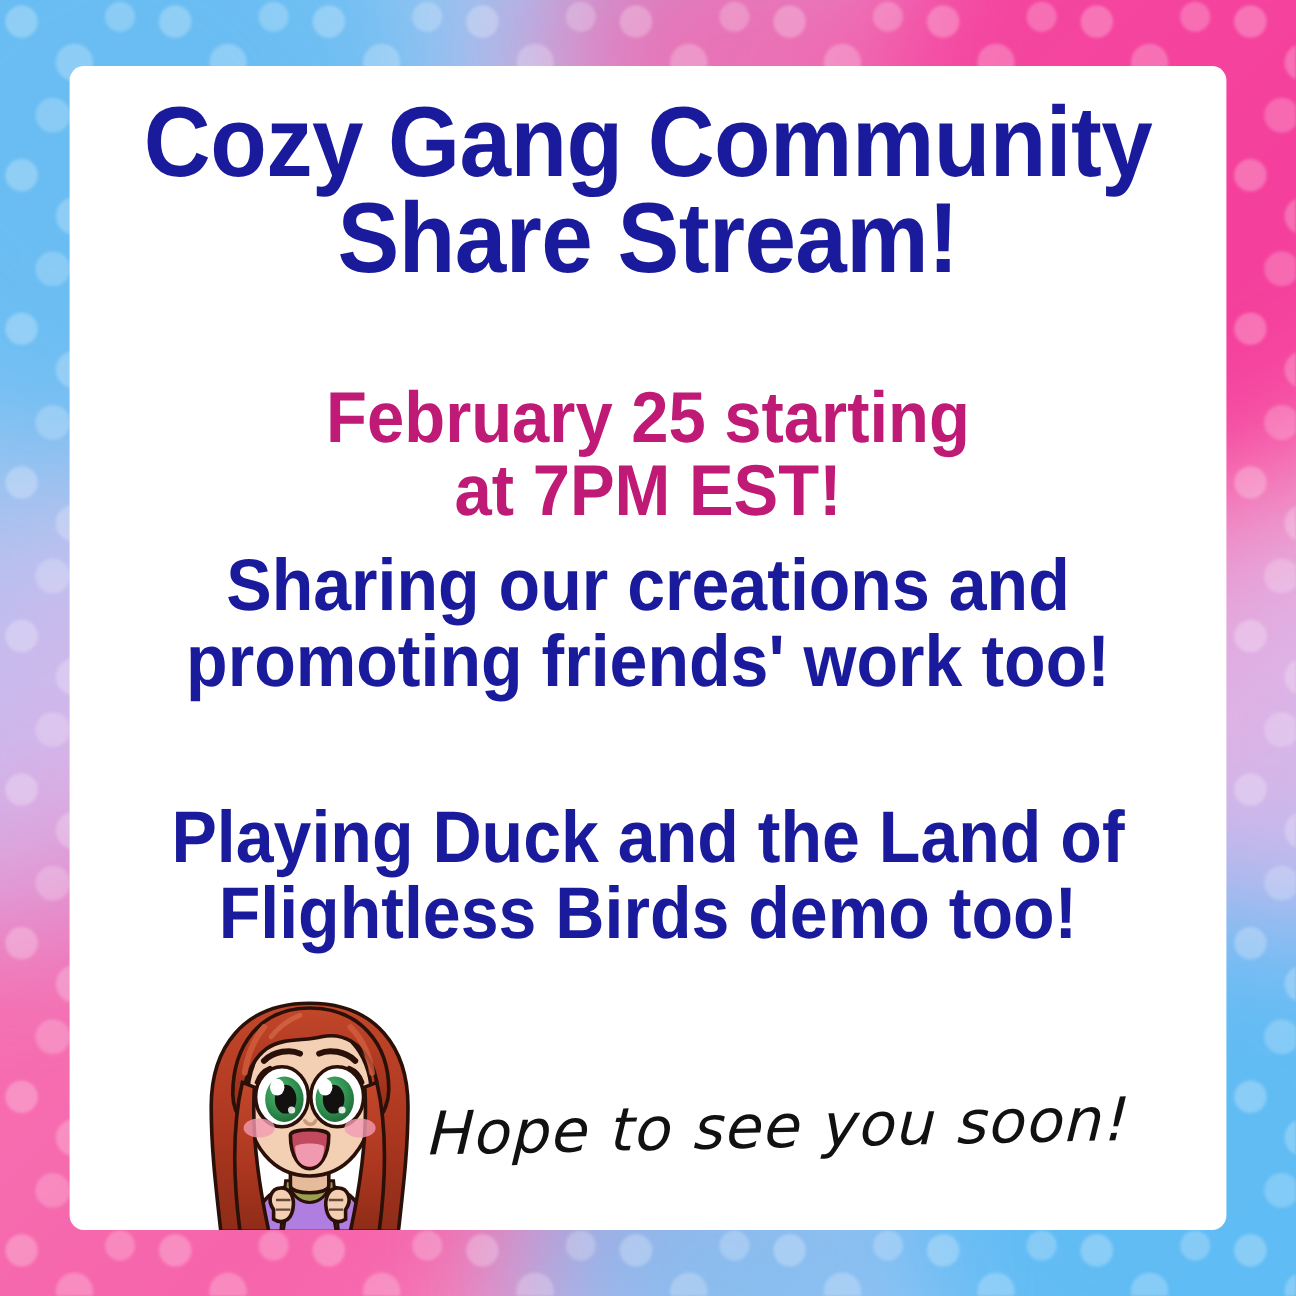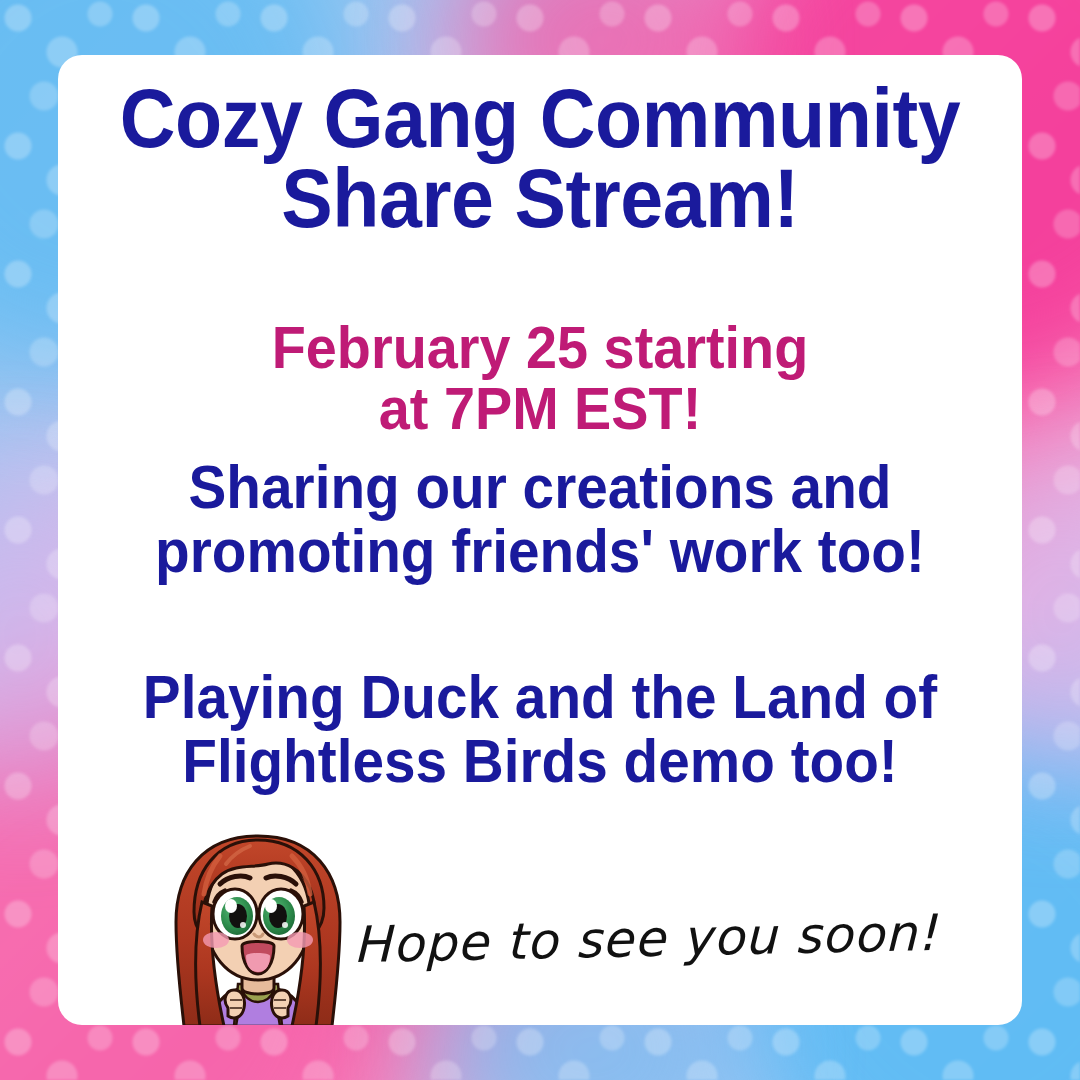--- a/index.html
+++ b/index.html
@@ -53,21 +53,21 @@
     background-size:128px 128px, 128px 128px, 128px 128px, 128px 128px;
     filter:blur(1.5px);
   }
 
   
   #card {
     position:absolute;
     left:58px; top:55px;
     width:964px; height:970px;
     background:#ffffff;
-    border-radius:24px;
+    border-radius:12px;
     overflow:hidden;
   }
 
   
   .navy  { color:#1a1a9c; }
   .pink  { color:#bf1b76; }
 
   #headline {
     position:absolute; left:0; right:0; top:24px;
     text-align:center;

